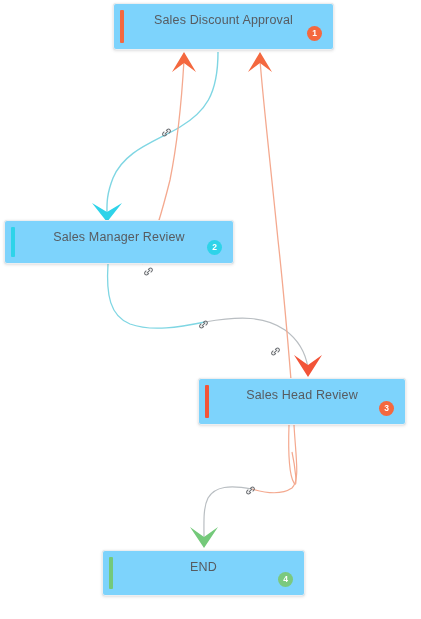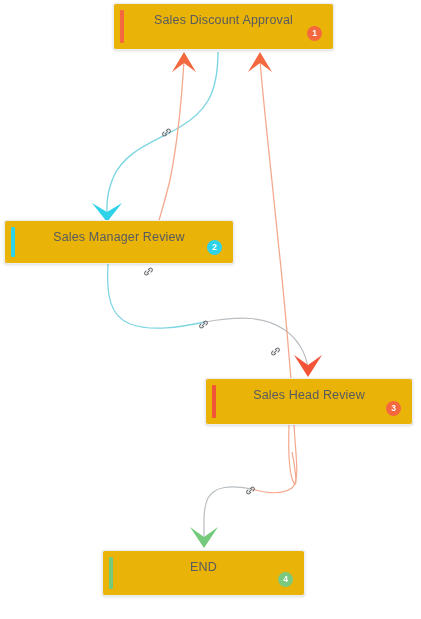--- a/index.html
+++ b/index.html
@@ -23,21 +23,21 @@
     position: absolute;
     left: 0;
     top: 0;
     width: 421px;
     height: 619px;
     pointer-events: none;
   }
   .node {
     position: absolute;
     box-sizing: border-box;
-    background: #eab308;
+    background: #7dd3fc;
     border: 1px solid #eceef0;
     border-radius: 3px;
     box-shadow: 0 1px 3px rgba(60,64,67,0.16), 0 0 1px rgba(60,64,67,0.10);
     overflow: hidden;
   }
   .node .bar {
     position: absolute;
     left: 6px;
     top: 6px;
     bottom: 6px;
@@ -163,21 +163,21 @@
     <span class="title">Sales Discount Approval</span>
     <span class="badge" style="background: rgb(244, 104, 63);">1</span>
   </div>
 
   <div class="node" id="node-1" style="left: 4px; top: 220px; width: 230px; height: 44px;">
     <span class="bar" style="background: rgb(46, 211, 233);"></span>
     <span class="title">Sales Manager Review</span>
     <span class="badge" style="background: rgb(46, 211, 233);">2</span>
   </div>
 
-  <div class="node" id="node-2" style="left: 205px; top: 378px; width: 208px; height: 47px; padding-left: 47px;">
+  <div class="node" id="node-2" style="left: 198px; top: 378px; width: 208px; height: 47px; padding-left: 47px;">
     <span class="bar" style="background: rgb(242, 84, 56);"></span>
     <span class="title">Sales Head Review</span>
     <span class="badge" style="background: rgb(244, 104, 63);">3</span>
   </div>
 
   <div class="node" id="node-3" style="left: 102px; top: 550px; width: 203px; height: 46px;">
     <span class="bar" style="background: rgb(116, 201, 122);"></span>
     <span class="title">END</span>
     <span class="badge" style="background: rgb(123, 201, 126);">4</span>
   </div>

